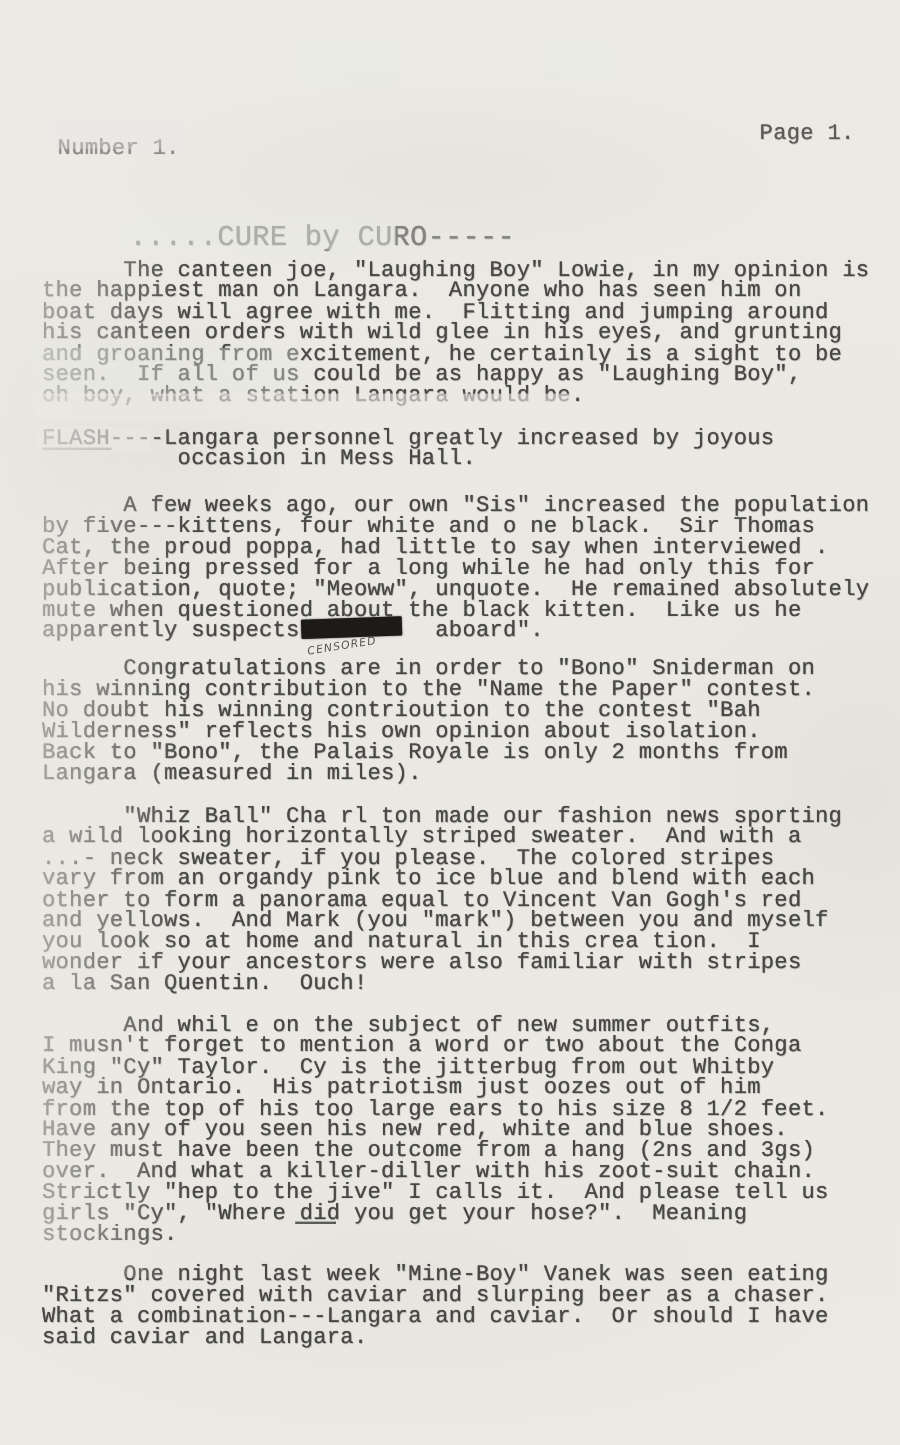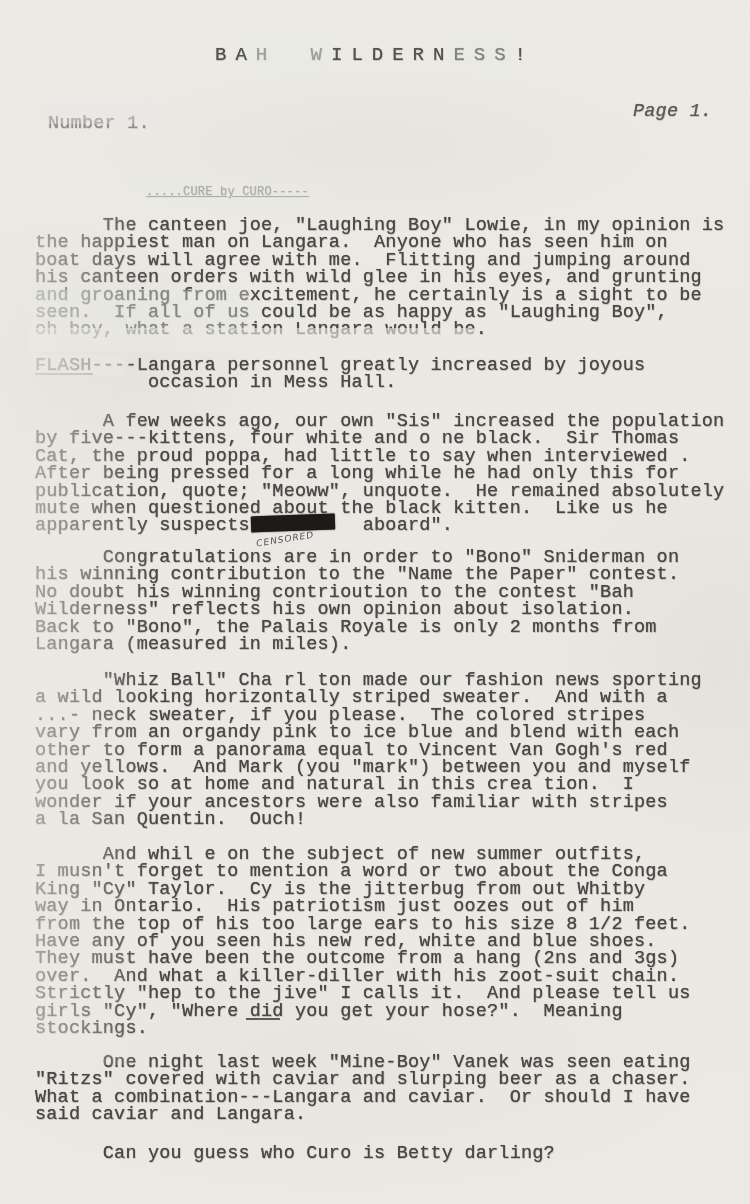--- a/index.html
+++ b/index.html
@@ -24,27 +24,25 @@
     text-shadow:0 0 0.8px rgba(51,50,47,0.85), 0.6px 0.6px 0 rgba(51,50,47,0.22);
   }
   .title{
     position:absolute;top:44px;left:0;width:750px;
     text-align:center;font-size:19px;
     letter-spacing:9px;word-spacing:14px;
     opacity:0.82;
   }
   .corner-label{position:absolute;font-size:18.5px;letter-spacing:0.2px;}
   .issue{left:48px;top:113px;opacity:0.5;}
-  .pageno{left:633px;top:101px;opacity:0.78;font-style:italic;}
+  .pageno{left:633px;top:101px;opacity:0.78;}
   .heading{
     position:absolute;left:108px;top:185px;
-    font-size:12px;letter-spacing:0.2px;
-    text-decoration:underline;
+    font-size:24px;letter-spacing:0.2px;
     opacity:0.55;
-    margin-left:38px;
   }
   .para{
     position:absolute;left:35px;
     font-size:18.5px;line-height:17.4px;letter-spacing:0.2px;
     white-space:pre;
     opacity:0.88;
   }
   .p-laughing{top:217px;}
   .p-flash{top:357px;}
   .p-kittens{top:413px;}
@@ -79,21 +77,20 @@
   .fade-title-a{left:248px;top:38px;width:85px;height:30px;background:rgba(234,233,228,0.5);}
   .fade-title-b{left:452px;top:38px;width:58px;height:30px;background:rgba(234,233,228,0.32);}
   .fade-issue{left:42px;top:100px;width:112px;height:24px;background:rgba(234,233,228,0.35);}
   .fade-flash{left:30px;top:355px;width:95px;height:20px;background:rgba(234,233,228,0.45);}
 </style>
 </head>
 <body>
 
 <div class="page">
 
-  <div class="title ink">BAH WILDERNESS!</div>
 
   <div class="corner-label issue ink">Number 1.</div>
   <div class="corner-label pageno ink">Page 1.</div>
 
   <div class="heading ink">.....CURE by CURO-----</div>
 
   <div class="para p-laughing ink">      The canteen joe, "Laughing Boy" Lowie, in my opinion is
 the happiest man on Langara.  Anyone who has seen him on
 boat days will agree with me.  Flitting and jumping around
 his canteen orders with wild glee in his eyes, and grunting
@@ -143,21 +140,20 @@
 Strictly "hep to the jive" I calls it.  And please tell us
 girls "Cy", "Where did you get your hose?".  Meaning
 stockings.</div>
   <div class="rule rule-did"></div>
 
   <div class="para p-mineboy ink">      One night last week "Mine-Boy" Vanek was seen eating
 "Ritzs" covered with caviar and slurping beer as a chaser.
 What a combination---Langara and caviar.  Or should I have
 said caviar and Langara.</div>
 
-  <div class="para p-closing ink">      Can you guess who Curo is Betty darling?</div>
 
   <div class="fade fade-left"></div>
   <div class="fade fade-p1-mid"></div>
   <div class="fade fade-p1-last"></div>
   <div class="fade fade-heading"></div>
   <div class="fade fade-title-a"></div>
   <div class="fade fade-title-b"></div>
   <div class="fade fade-issue"></div>
   <div class="fade fade-flash"></div>
 

